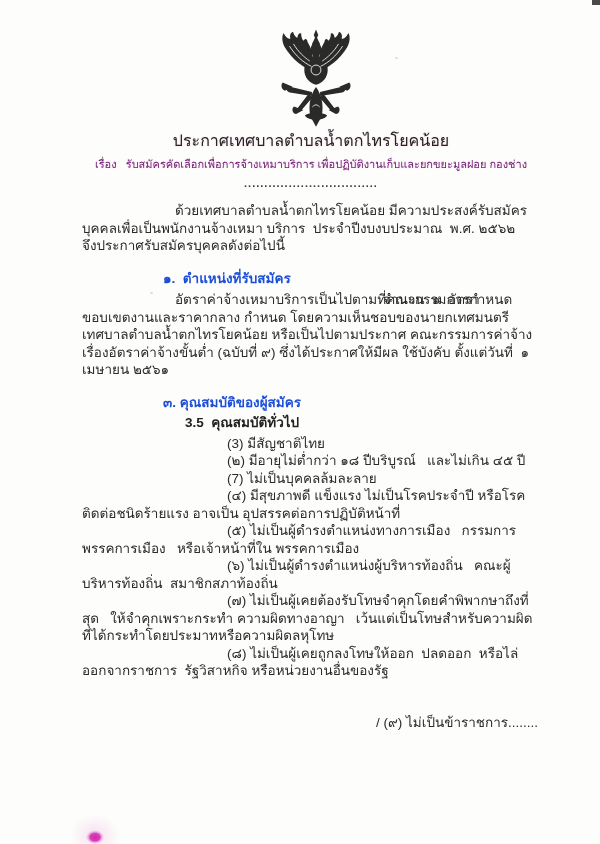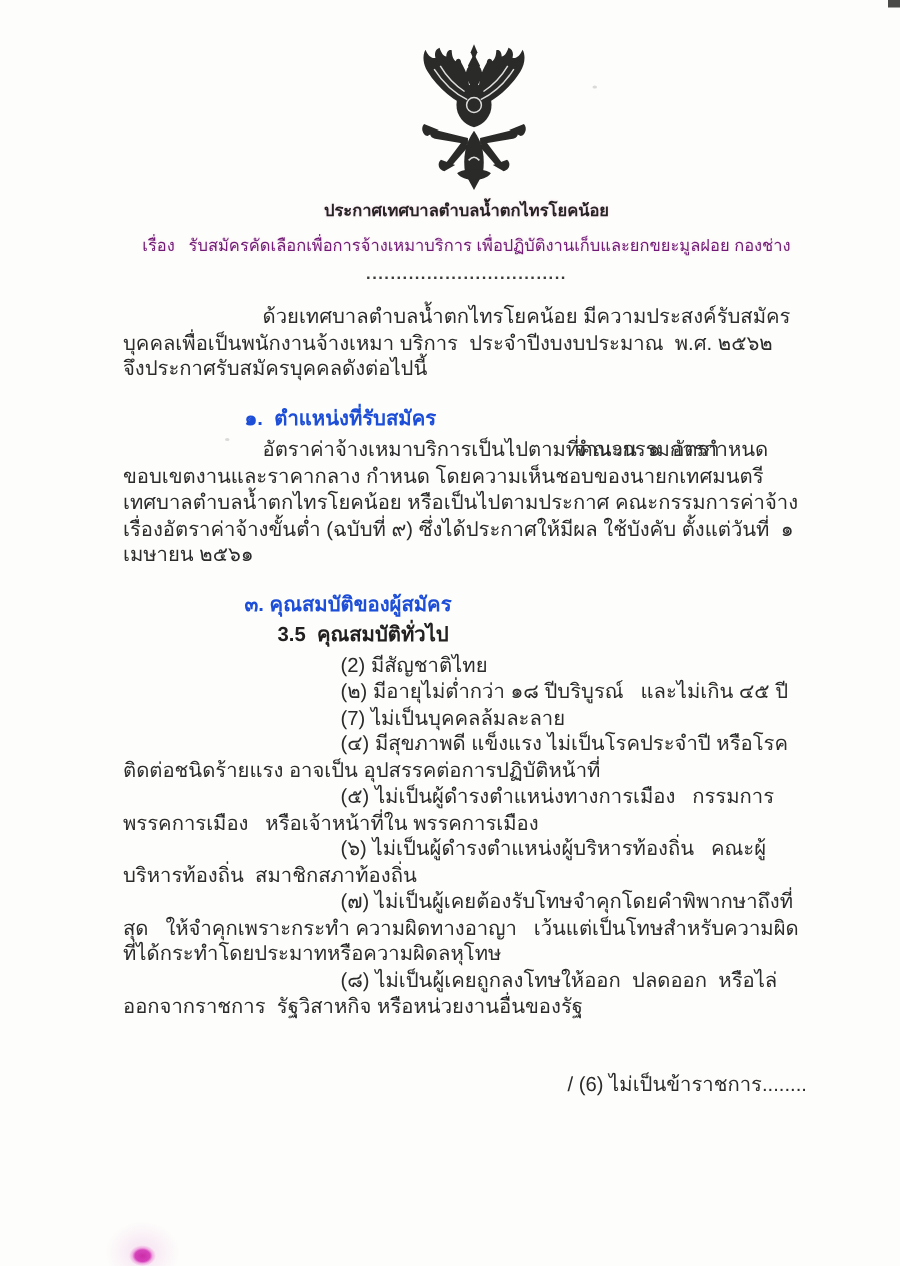--- a/index.html
+++ b/index.html
@@ -20,21 +20,21 @@
   }
   .txt{white-space:pre-wrap;}
   
   .emblem{
     position:absolute;left:271px;top:29px;width:90px;height:100px;
   }
   .emblem svg{width:100%;height:100%;display:block;}
   
   .title{
     margin:131px 0 0 0;text-align:center;
-    font-size:11px;line-height:20px;font-weight:bold;color:#262423;
+    font-size:16px;line-height:20px;font-weight:normal;color:#262423;
     text-shadow:0 0 2px rgba(210,30,160,0.18);
   }
   .subject{
     margin:4px 0 0 0;text-align:center;
     font-size:11px;line-height:19px;font-weight:normal;color:#701a75;
     text-shadow:0 0 2px rgba(210,30,160,0.14);
   }
   .dots{
     margin:3px 0 0 0;text-align:center;
     font-size:11px;line-height:12px;letter-spacing:1px;color:#3a3a3a;font-weight:bold;
@@ -118,26 +118,26 @@
     <div class="h1 txt">๑.  ตำแหน่งที่รับสมัคร</div>
     <div class="pos-row">
       <span class="pos-count txt">จำนวน  ๑  อัตรา</span>
     </div>
 
     <p class="body-ind txt">อัตราค่าจ้างเหมาบริการเป็นไปตามที่คณะกรรมการกำหนดขอบเขตงานและราคากลาง กำหนด โดยความเห็นชอบของนายกเทศมนตรีเทศบาลตำบลน้ำตกไทรโยคน้อย หรือเป็นไปตามประกาศ คณะกรรมการค่าจ้าง เรื่องอัตราค่าจ้างขั้นต่ำ (ฉบับที่ ๙) ซึ่งได้ประกาศให้มีผล ใช้บังคับ ตั้งแต่วันที่  ๑  เมษายน ๒๕๖๑</p>
 
     <div class="h1 txt">๓. คุณสมบัติของผู้สมัคร</div>
     <div class="h2 txt">3.5  คุณสมบัติทั่วไป</div>
 
-    <p class="item first txt">(2) มีสัญชาติไทย</p>
+    <p class="item first txt">(3) มีสัญชาติไทย</p>
     <p class="item txt">(๒) มีอายุไม่ต่ำกว่า ๑๘ ปีบริบูรณ์   และไม่เกิน ๔๕ ปี</p>
     <p class="item txt">(7) ไม่เป็นบุคคลล้มละลาย</p>
     <p class="item txt">(๔) มีสุขภาพดี แข็งแรง ไม่เป็นโรคประจำปี หรือโรคติดต่อชนิดร้ายแรง อาจเป็น อุปสรรคต่อการปฏิบัติหน้าที่</p>
     <p class="item txt">(๕) ไม่เป็นผู้ดำรงตำแหน่งทางการเมือง   กรรมการพรรคการเมือง   หรือเจ้าหน้าที่ใน พรรคการเมือง</p>
     <p class="item txt">(๖) ไม่เป็นผู้ดำรงตำแหน่งผู้บริหารท้องถิ่น   คณะผู้บริหารท้องถิ่น  สมาชิกสภาท้องถิ่น</p>
     <p class="item txt">(๗) ไม่เป็นผู้เคยต้องรับโทษจำคุกโดยคำพิพากษาถึงที่สุด   ให้จำคุกเพราะกระทำ ความผิดทางอาญา   เว้นแต่เป็นโทษสำหรับความผิดที่ได้กระทำโดยประมาทหรือความผิดลหุโทษ</p>
     <p class="item txt">(๘) ไม่เป็นผู้เคยถูกลงโทษให้ออก  ปลดออก  หรือไล่ออกจากราชการ  รัฐวิสาหกิจ หรือหน่วยงานอื่นของรัฐ</p>
   </div>
 
-  <div class="continuation">/ (6) ไม่เป็นข้าราชการ........</div>
+  <div class="continuation">/ (๙) ไม่เป็นข้าราชการ........</div>
 
   <div class="stamp"></div>
 </div>
 
 </body></html>

